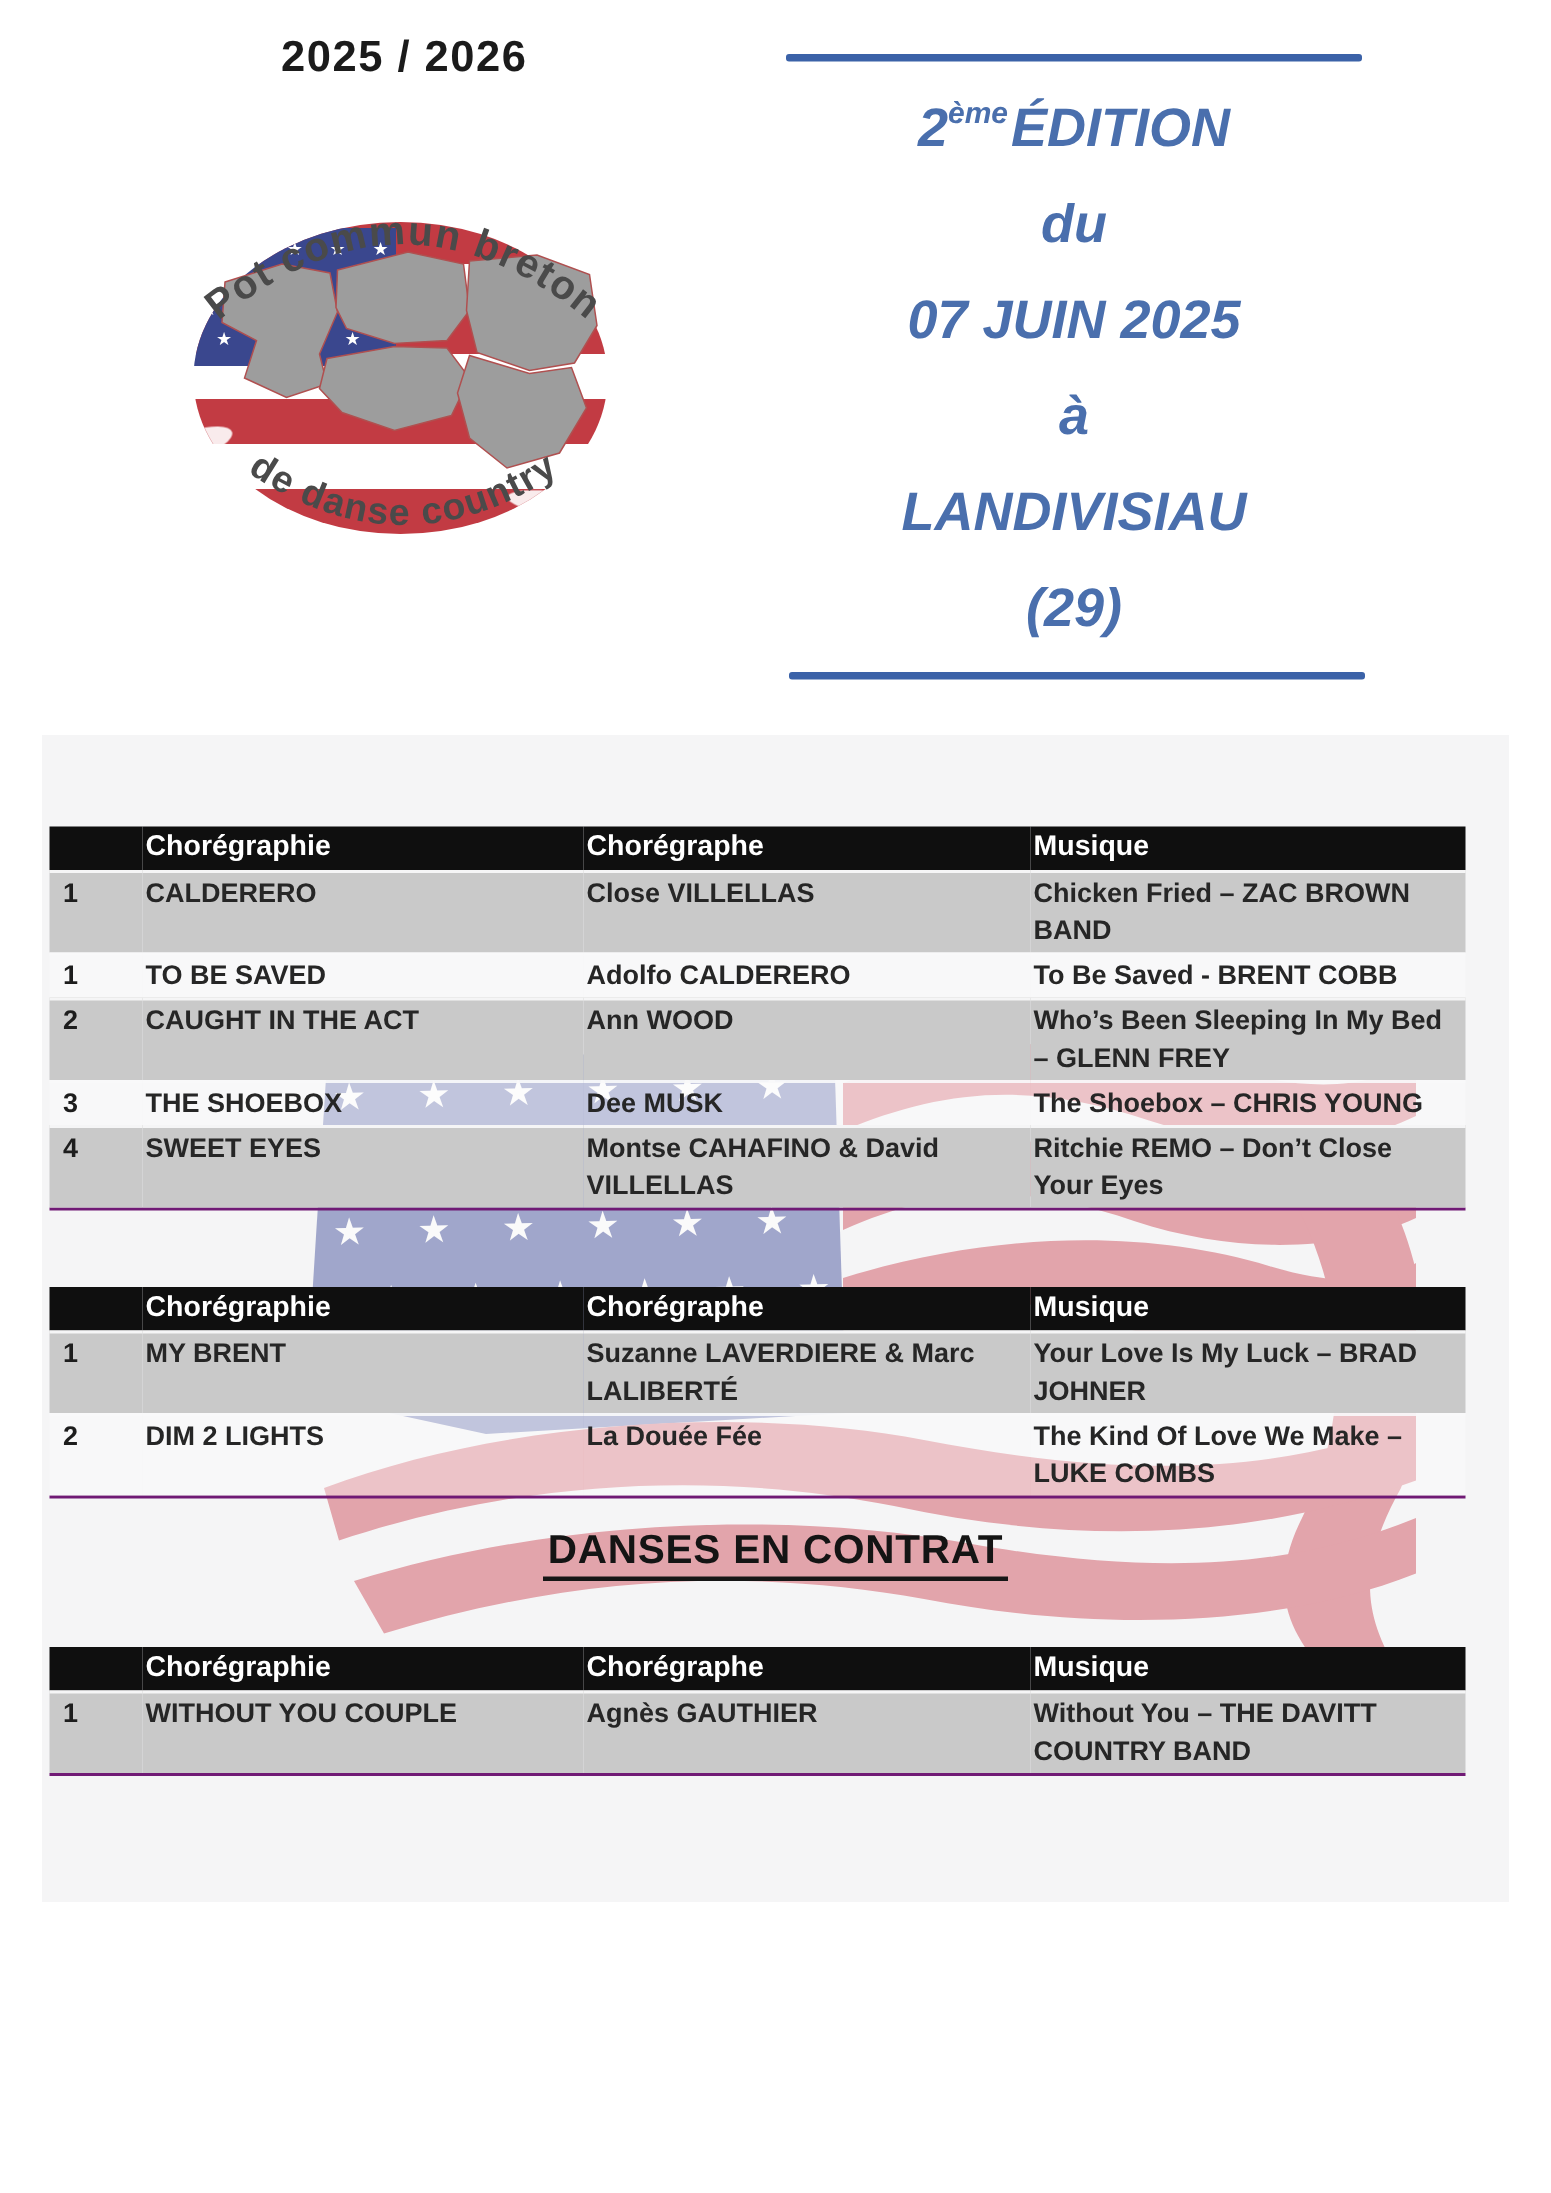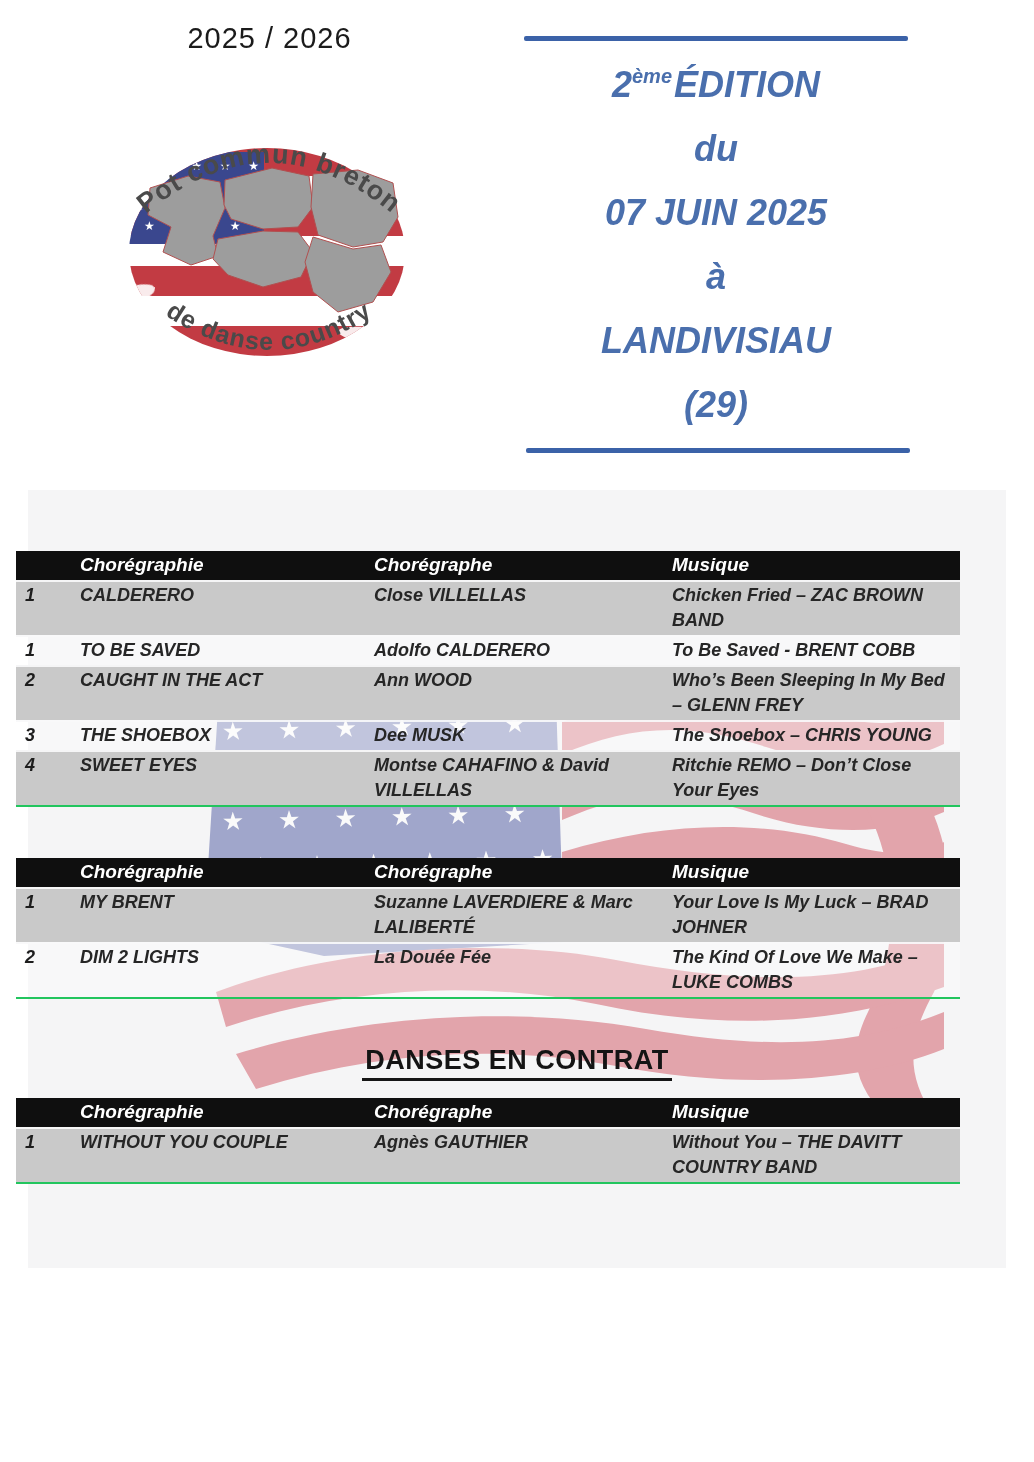--- a/index.html
+++ b/index.html
@@ -5,21 +5,21 @@
   html,body{margin:0;padding:0;background:#ffffff;}
   .page{
     position:relative;width:1034px;height:1462px;background:#ffffff;
     font-family:"Liberation Sans",sans-serif;overflow:hidden;
   }
   .abs{position:absolute;}
 
   
   .season{
     left:112px;top:22px;width:315px;text-align:center;
-    font-size:29px;font-weight:400;color:#1b1b1b;letter-spacing:1px;
+    font-size:29px;font-weight:700;color:#1b1b1b;letter-spacing:1px;
   }
 
   
   .logo{left:112px;top:86px;width:315px;height:298px;}
 
   
   .rule{background:#3b62a8;height:5px;border-radius:2px;z-index:3;}
   .rule-top{left:524px;top:36px;width:384px;}
   .rule-bottom{left:526px;top:448px;width:384px;}
   .edition-block{
@@ -34,28 +34,27 @@
 
   
   .flag-watermark{left:196px;top:692px;width:748px;height:425px;opacity:.55;z-index:2;}
 
   
   .section-title{
     left:28px;width:978px;text-align:center;z-index:3;
     font-size:27px;font-weight:800;color:#141414;letter-spacing:.5px;
   }
   .section-title span{display:inline-block;border-bottom:3px solid #161616;padding:0 3px 2px 3px;}
-  .t1{top:499px;} .t2{top:803px;} .t3{top:1045px;}
+  .t1{top:499px;} .t2{top:803px;} .t3{top:1018px;}
 
   
   table.dance{
-    position:absolute;left:16px;width:944px;z-index:3;
+    position:absolute;left:33px;width:944px;z-index:3;
     border-collapse:separate;border-spacing:0;table-layout:fixed;
-    border-bottom:2px solid #22c55e;
-    font-style:italic;
+    border-bottom:2px solid #701a75;
   }
   .tbl1{top:551px;} .tbl2{top:858px;} .tbl3{top:1098px;}
   col.c-num{width:62px;} col.c-choreo{width:294px;} col.c-chor{width:298px;} col.c-mus{width:290px;}
   table.dance th{
     background:#0f0f0f;color:#ffffff;font-size:19px;font-weight:700;
     text-align:left;height:27px;padding:0 4px 2px 2px;vertical-align:middle;
   }
   table.dance td{
     font-size:18px;font-weight:600;color:#262626;line-height:25px;
     vertical-align:top;padding:1px 8px 2px 2px;

